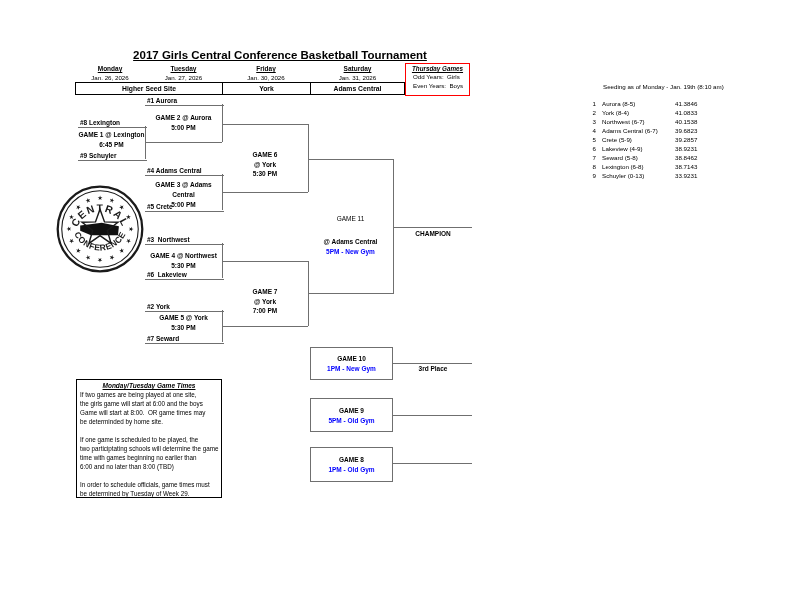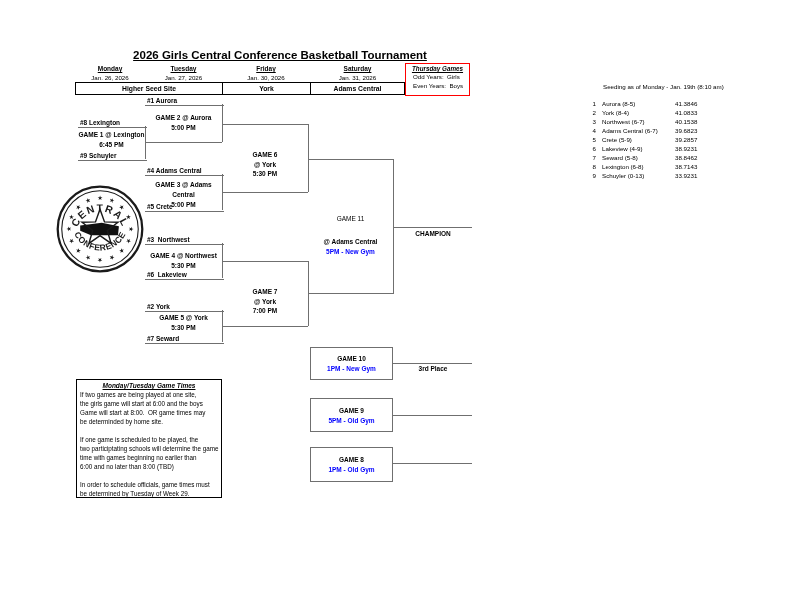--- a/index.html
+++ b/index.html
@@ -36,21 +36,21 @@
   
   .notes{position:absolute;box-sizing:border-box;border:1.5px solid #000;padding:2px 3px;}
   .notes .nt{font-size:6.5px;font-weight:bold;font-style:italic;text-decoration:underline;text-align:center;margin-bottom:1px;}
   .nline{font-size:6.3px;line-height:9px;height:9px;white-space:pre;}
 </style>
 </head>
 <body>
 
 <div class="canvas">
 
-  <div class="abs title" style="left:85px;top:49px;width:390px;">2026 Girls Central Conference Basketball Tournament</div>
+  <div class="abs title" style="left:85px;top:49px;width:390px;">2017 Girls Central Conference Basketball Tournament</div>
 
   <div class="abs daycell" style="left:75px;top:65px;width:70px;">Monday</div>
   <div class="abs daycell" style="left:145px;top:65px;width:77px;">Tuesday</div>
   <div class="abs daycell" style="left:222px;top:65px;width:88px;">Friday</div>
   <div class="abs daycell" style="left:310px;top:65px;width:95px;">Saturday</div>
 
   <div class="abs datecell" style="left:75px;top:74px;width:70px;">Jan. 26, 2026</div>
   <div class="abs datecell" style="left:145px;top:74px;width:77px;">Jan. 27, 2026</div>
   <div class="abs datecell" style="left:222px;top:74px;width:88px;">Jan. 30, 2026</div>
   <div class="abs datecell" style="left:310px;top:74px;width:95px;">Jan. 31, 2026</div>

